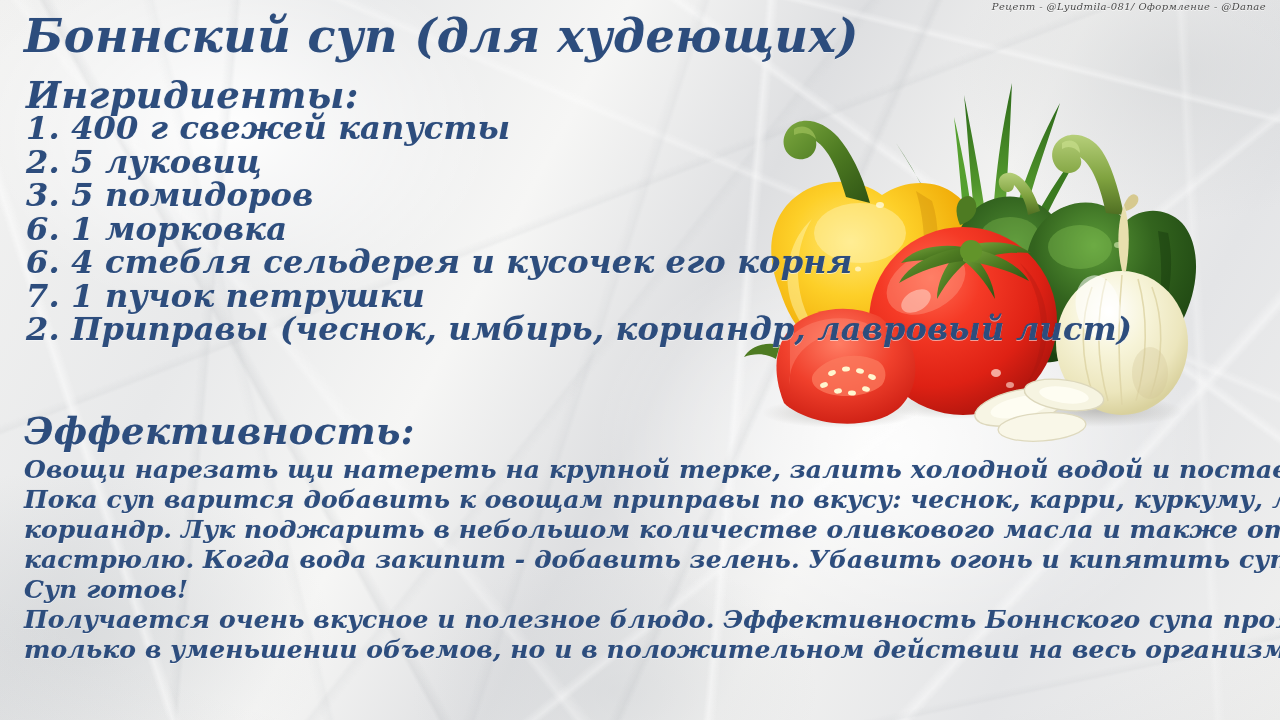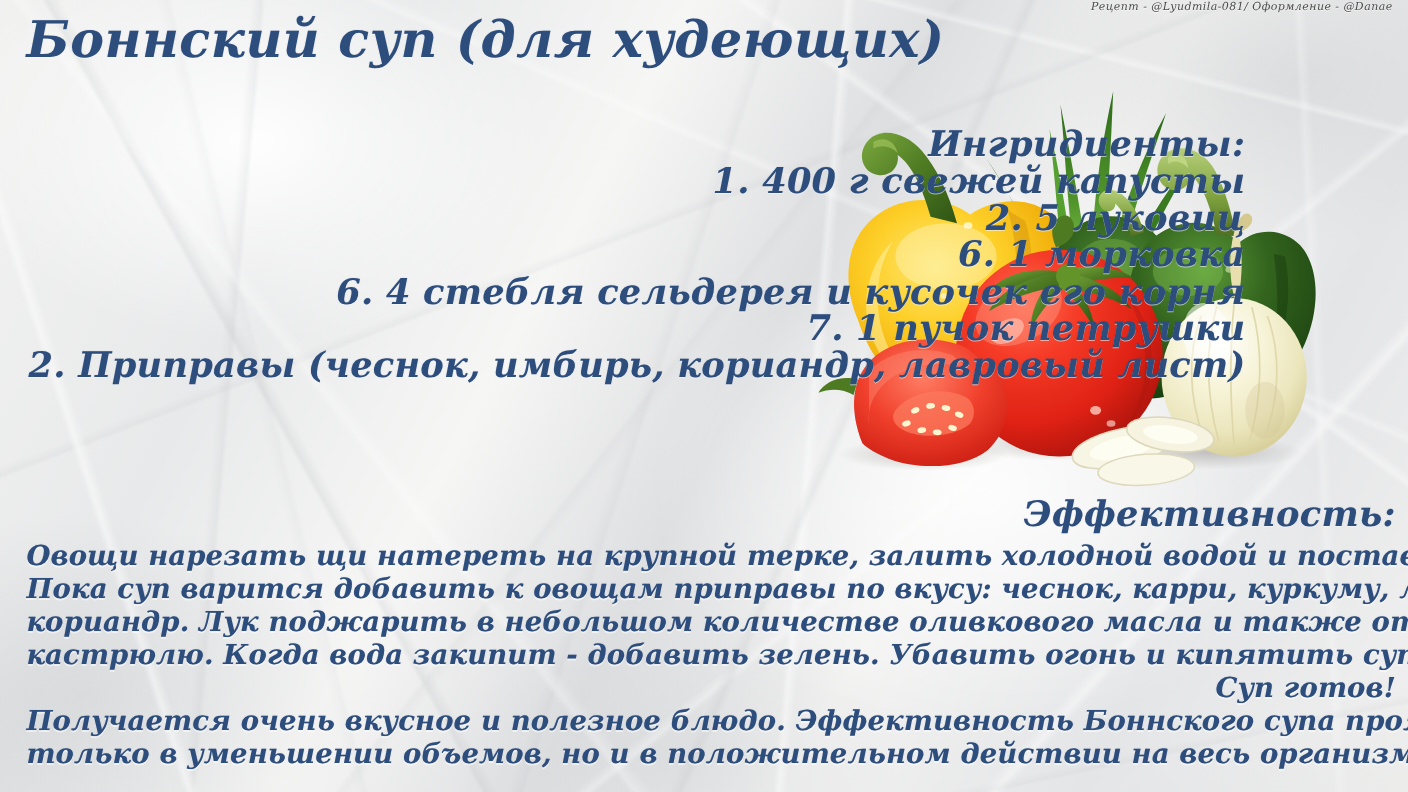--- a/index.html
+++ b/index.html
@@ -74,21 +74,20 @@
   
   .ink {
     color: #2d4d7d;
     font-family: "DejaVu Serif", serif;
     font-style: italic;
     font-weight: bold;
     text-shadow:
       0 1px 0 rgba(255,255,255,0.55),
       0 0 1px rgba(45,77,125,0.35);
     white-space: nowrap;
-    text-align: right;
   }
 
   .credit {
     position: absolute;
     top: 1px;
     right: 14px;
     font-family: "DejaVu Serif", serif;
     font-style: italic;
     font-size: 10px;
     color: #4a4a4a;
@@ -102,24 +101,23 @@
     position: absolute;
     left: 24px;
     top: 8px;
     font-size: 46px;
     line-height: 56px;
     letter-spacing: 0.5px;
     z-index: 5;
   }
 
   .section-heading {
-    font-size: 32px;
+    font-size: 37px;
     line-height: 34px;
     letter-spacing: 0.3px;
-    margin-top: 36px;
   }
 
   .ingredients {
     position: absolute;
     left: 26px;
     top: 78px;
     z-index: 5;
   }
   .ingredients .item {
     font-size: 32px;
@@ -160,20 +158,21 @@
   <div class="paper-texture2"></div>
 
   <div class="credit">Рецепт - @Lyudmila-081/ Оформление - @Danae</div>
 
   <div class="ink title">Боннский суп (для худеющих)</div>
 
   <div class="ingredients">
     <div class="ink section-heading">Ингридиенты:</div>
     <div class="ink item">1. 400 г свежей капусты</div>
     <div class="ink item">2. 5 луковиц</div>
+    <div class="ink item">3. 5 помидоров</div>
     <div class="ink item">6. 1 морковка</div>
     <div class="ink item">6. 4 стебля сельдерея и кусочек его корня</div>
     <div class="ink item">7. 1 пучок петрушки</div>
     <div class="ink item">2. Приправы (чеснок, имбирь, кориандр, лавровый лист)</div>
   </div>
 
   <div class="preparation">
     <div class="ink section-heading" style="margin-bottom:7px;">Эффективность:</div>
     <div class="ink para-line">Овощи нарезать щи натереть на крупной терке, залить холодной водой и поставить на огонь.</div>
     <div class="ink para-line">Пока суп варится добавить к овощам приправы по вкусу: чеснок, карри, куркуму, лавровый лист,</div>

